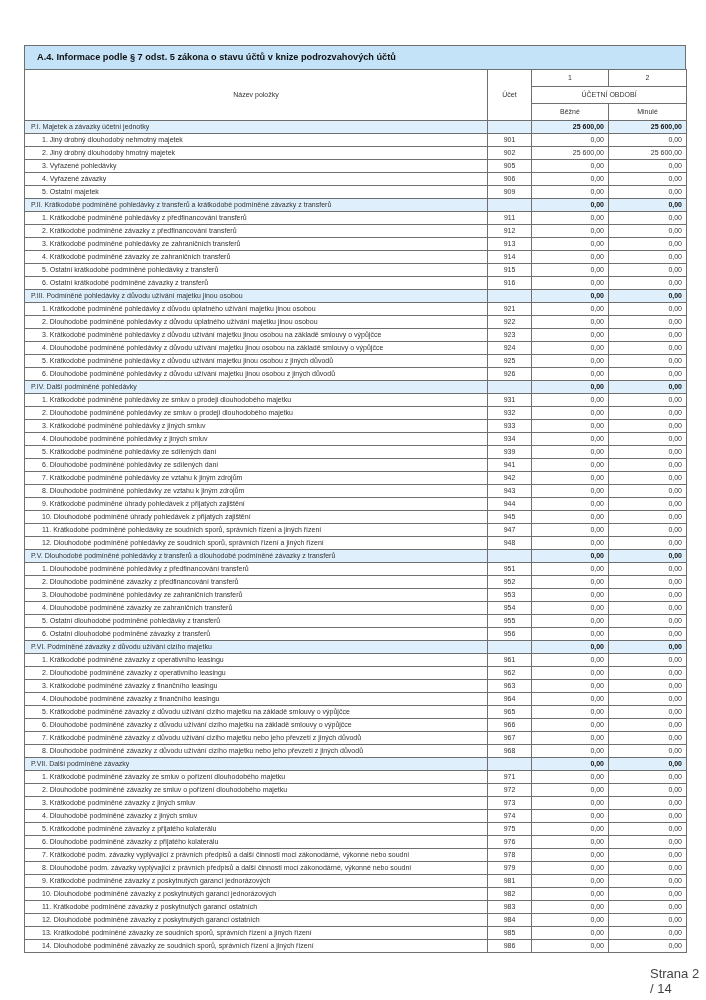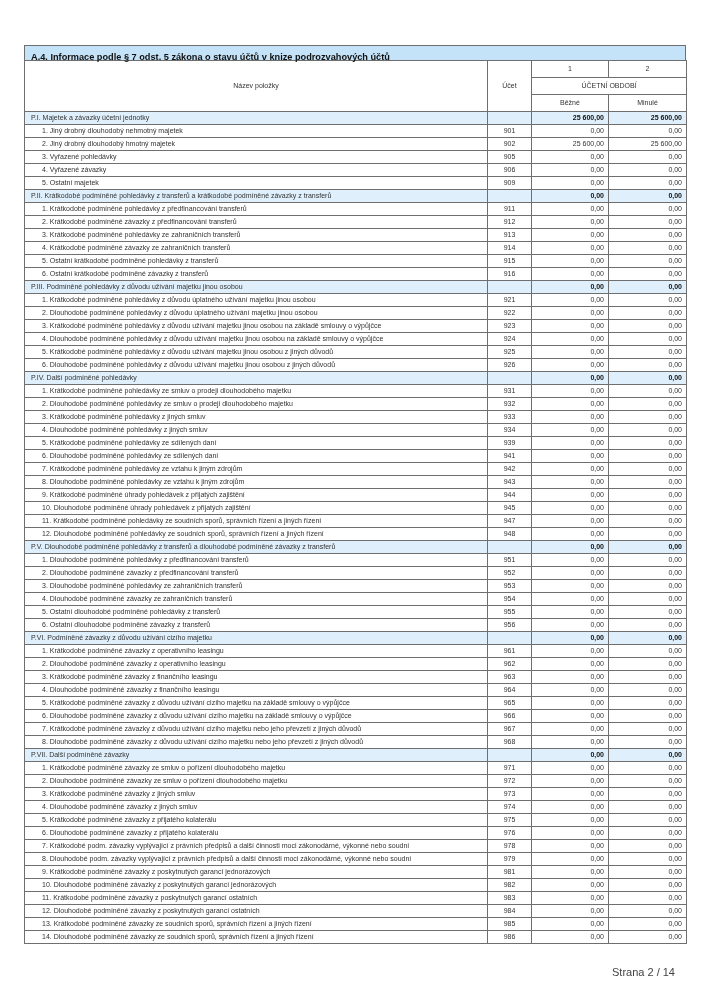--- a/index.html
+++ b/index.html
@@ -1,37 +1,37 @@
 <!DOCTYPE html>
 <html><head>
 <meta charset="utf-8">
 <style>
   html, body { margin: 0; padding: 0; background: #ffffff; }
   body { width: 706px; height: 1000px; position: relative; overflow: hidden;
          font-family: "Liberation Sans", sans-serif; color: #222; }
   .page { position: absolute; left: 24px; top: 45px; width: 662px; }
-  .title-bar { height: 15px; background: #c5e3f8; border: 1px solid #6f6f6f; border-bottom: none;
+  .title-bar { height: 24px; background: #c5e3f8; border: 1px solid #6f6f6f; border-bottom: none;
                box-sizing: border-box; font-weight: bold; font-size: 9.2px; line-height: 22px;
-               padding-left: 6px; color: #111; }
+               padding-left: 12px; color: #111; }
   table { border-collapse: collapse; width: 662px; table-layout: fixed; }
   td, th { border: 1px solid #6f6f6f; font-size: 7px; padding: 0 4px; height: 12px;
            line-height: 12px; white-space: nowrap; overflow: hidden; font-weight: normal; color: #333; }
   col.c-name { width: 463px; }
   col.c-acc { width: 44px; }
   col.c-v1 { width: 77px; }
   col.c-v2 { width: 78px; }
   tr.hdr-top td { height: 16px; line-height: 16px; }
   tr.hdr td { height: 16px; line-height: 16px; text-align: center; }
   tr.section td { background: #dff0fc; }
   tr.section td.v { font-weight: bold; color: #111; }
   td.acc { text-align: center; }
   td.v { text-align: right; }
   td.name.item { padding-left: 17px; }
   td.name.sect { padding-left: 6px; }
-  .footer { position: absolute; left: 612px; top: 966px; font-size: 11px; color: #444; }
+  .footer { position: absolute; left: 650px; top: 966px; font-size: 13px; color: #444; }
 </style>
 </head>
 <body>
 
 <div class="page">
   <div class="title-bar">A.4. Informace podle § 7 odst. 5 zákona o stavu účtů v knize podrozvahových účtů</div>
   <table>
     <colgroup>
       <col class="c-name">
         <col class="c-acc">

